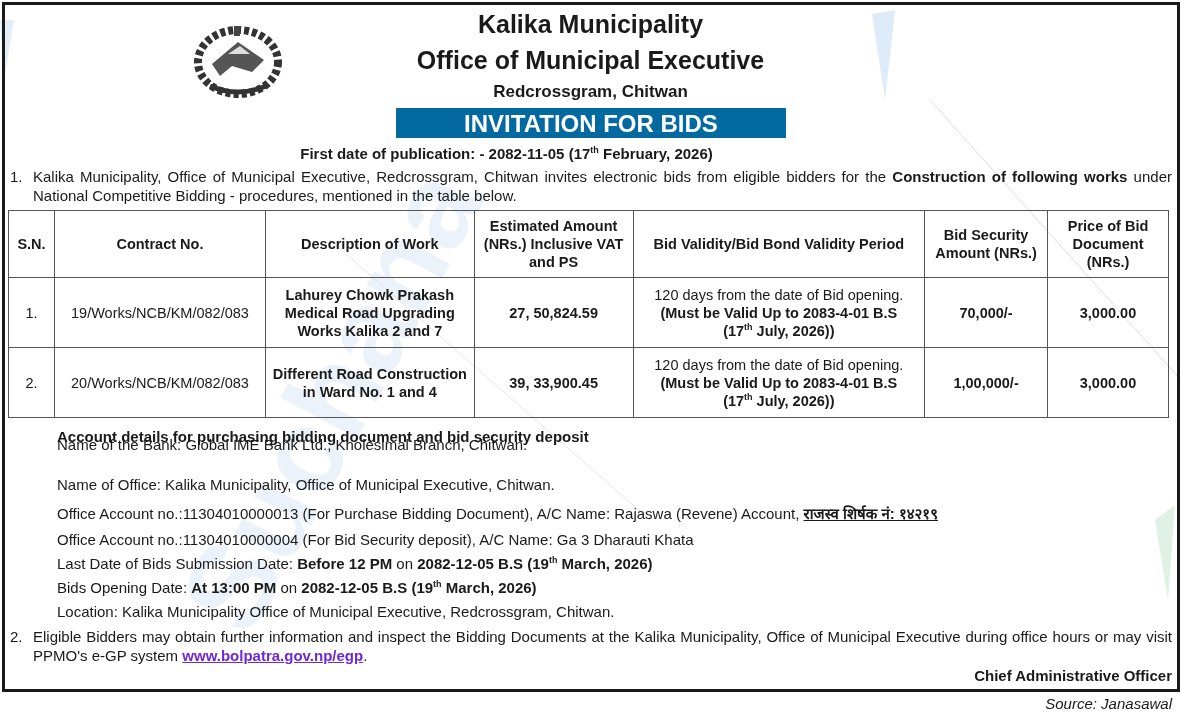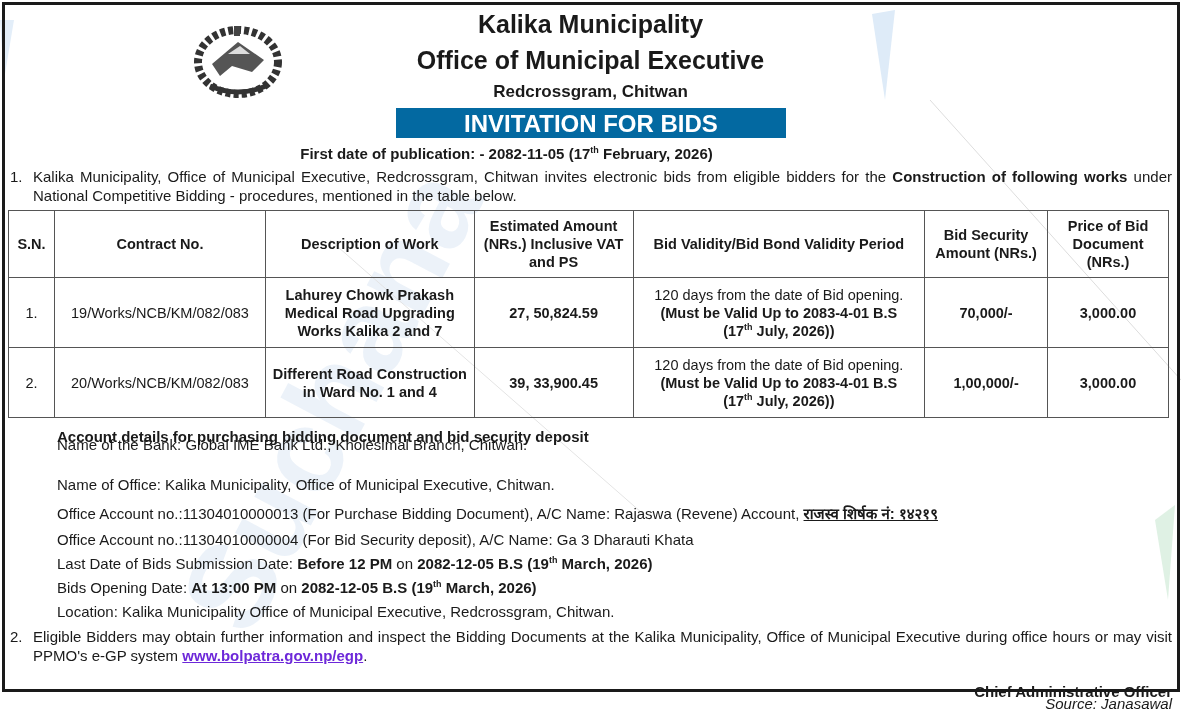--- a/index.html
+++ b/index.html
@@ -28,21 +28,21 @@
   .ptext { margin-left:23px; text-align:justify; }
   table.bids {
     position:absolute; left:8px; top:210px; width:1161px; border-collapse:collapse; font-size:14.5px;
   }
   table.bids th, table.bids td { border:1.5px solid #555; text-align:center; vertical-align:middle; padding:0 4px; line-height:18px; }
   table.bids th { font-weight:bold; height:66px; }
   table.bids td { height:69px; }
   .b { font-weight:bold; }
   .acct { position:absolute; left:57px; font-size:15px; }
   .u { text-decoration:underline; font-weight:bold;text-align:right; }
-  .sig { position:absolute; right:9px; top:667px; font-weight:bold; font-size:15px;margin-top:16px; }
+  .sig { position:absolute; right:9px; top:667px; font-weight:bold; font-size:15px; }
   .source { position:absolute; right:9px; top:695px; font-style:italic; font-size:15px; }
 </style>
 </head>
 <body>
 
 <svg class="wm" width="1181" height="718" style="left:0;top:0;">
   <polygon points="872,14 895,10 885,100" fill="#deebf8"></polygon>
   <polygon points="0,20 14,20 4,80" fill="#e3eef9"></polygon>
   <polygon points="1155,520 1175,505 1168,600" fill="#dff1e4"></polygon>
   <text x="250" y="640" transform="rotate(-62 250 640)" font-family="Liberation Sans, sans-serif" font-weight="bold" font-size="120" fill="#2c73c2" fill-opacity="0.09">Suchana</text>

